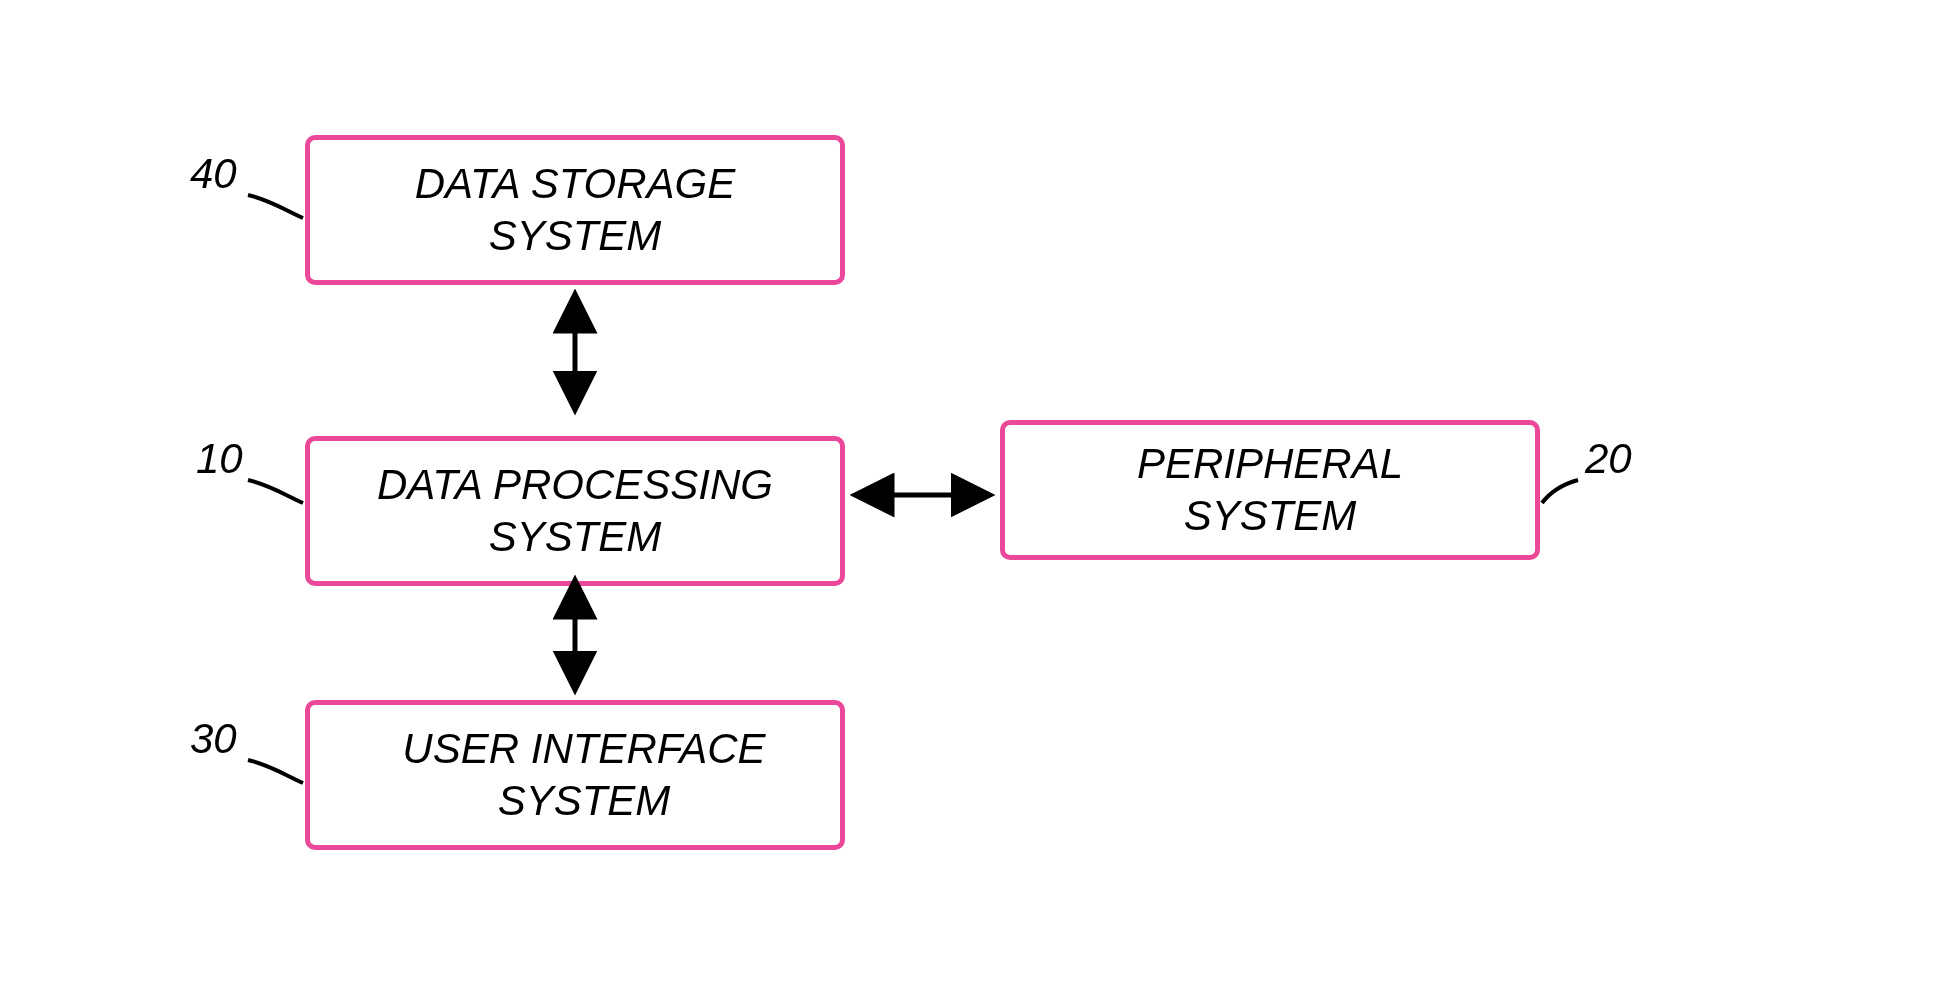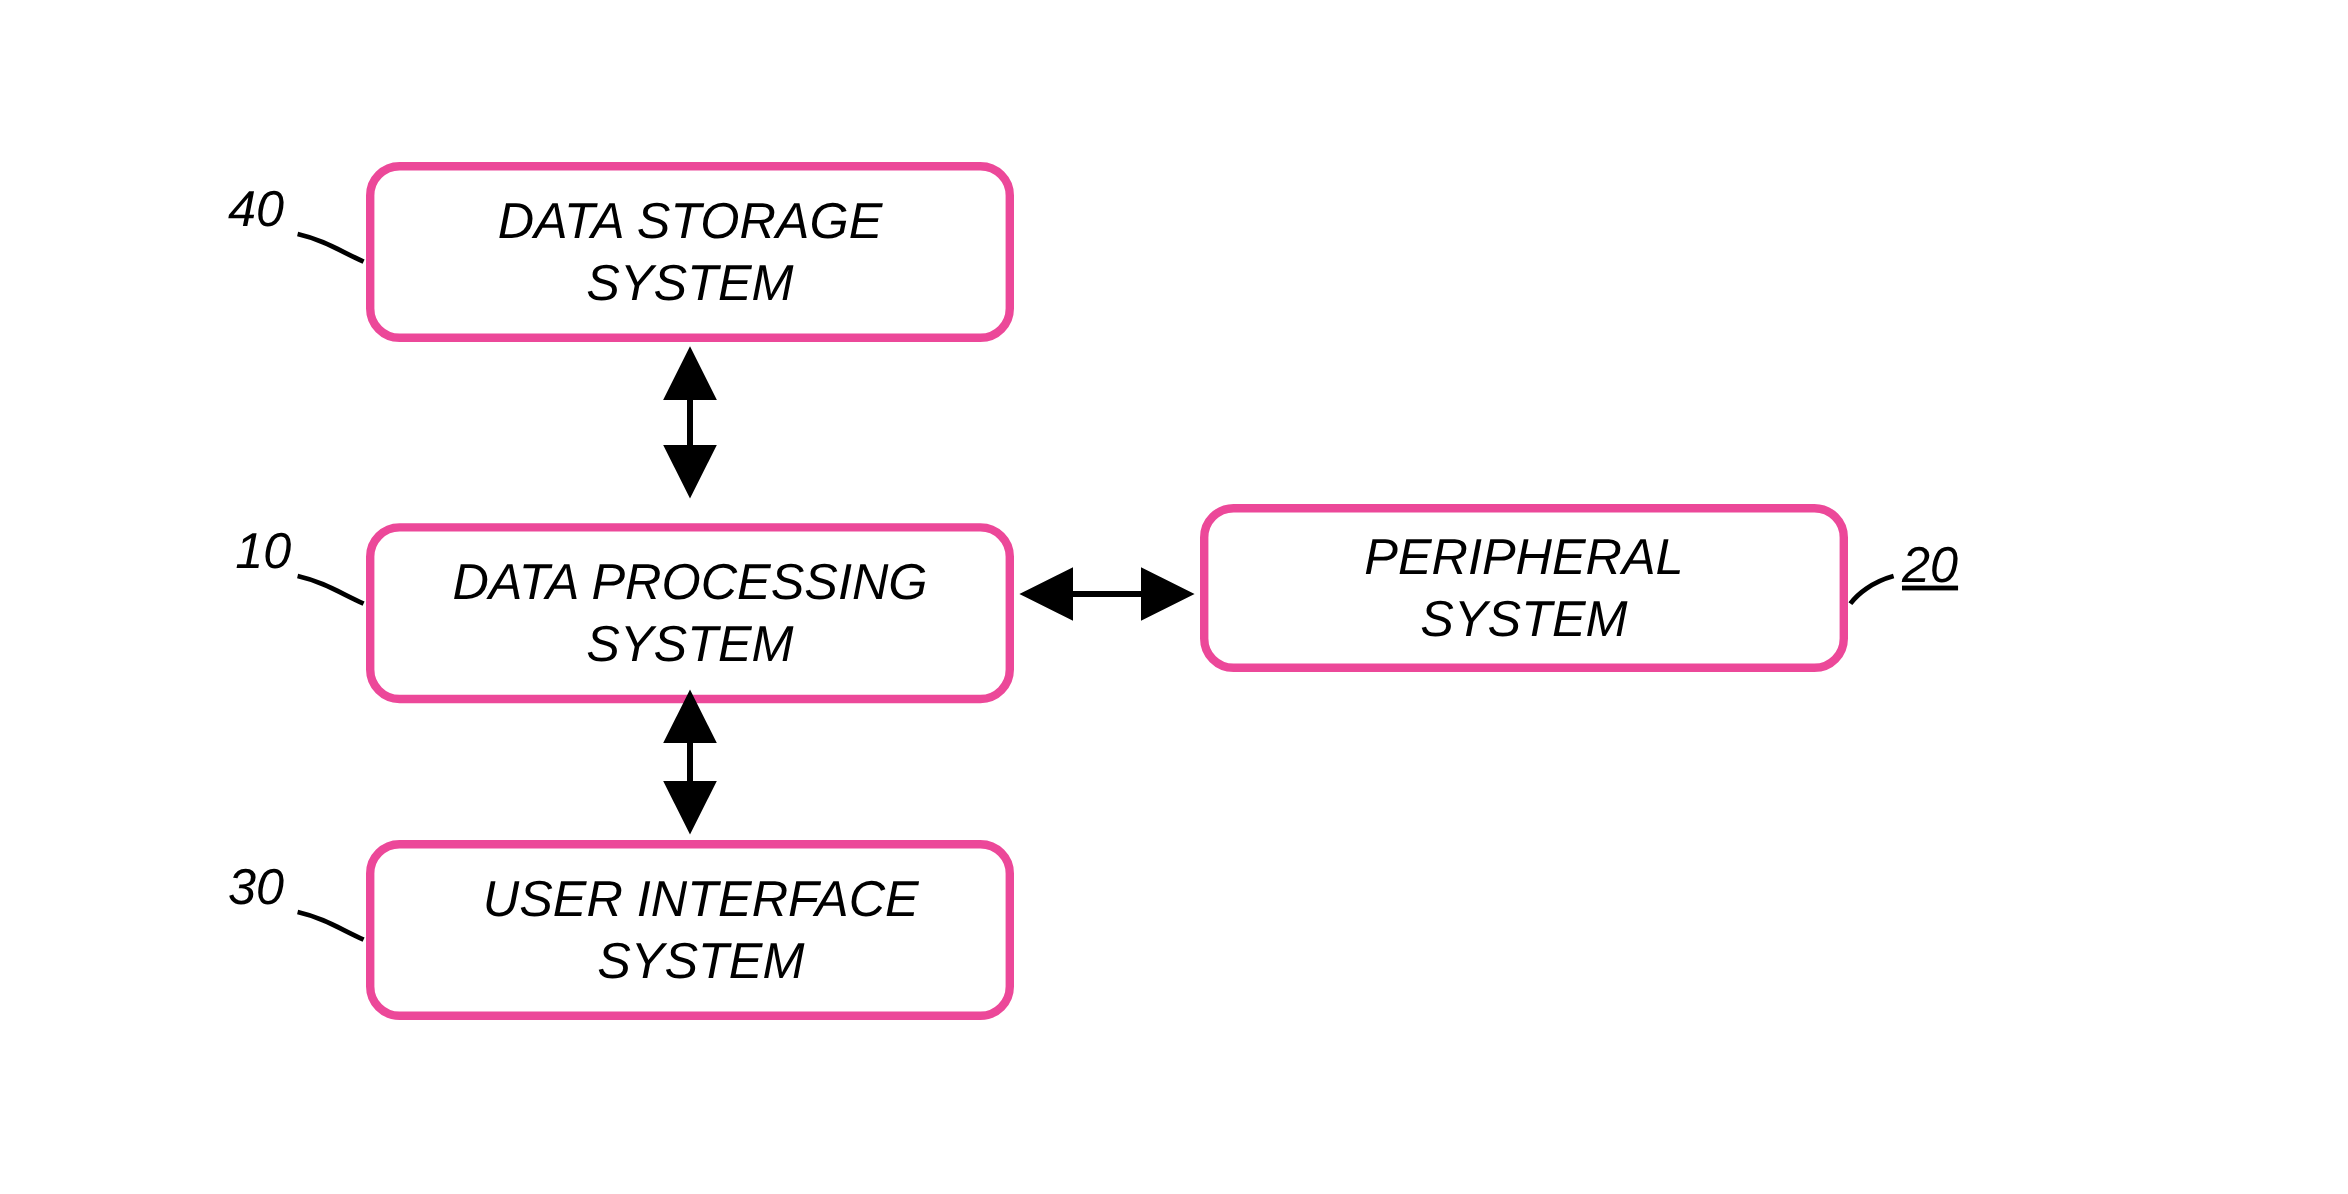--- a/index.html
+++ b/index.html
@@ -10,22 +10,22 @@
     background: #ffffff;
     font-family: Arial, Helvetica, sans-serif;
   }
   .canvas {
     position: relative;
     width: 1957px;
     height: 995px;
   }
   .block {
     position: absolute;
-    border: 7px solid #ec4899;
-    border-radius: 28px;
+    border: 5px solid #ec4899;
+    border-radius: 10px;
     display: flex;
     align-items: center;
     justify-content: center;
     text-align: center;
     font-style: italic;
     font-weight: 400;
     font-size: 42px;
     line-height: 1.25;
     box-sizing: border-box;
     padding: 10px 20px;
@@ -62,21 +62,21 @@
     <span>USER INTERFACE<br>SYSTEM</span>
   </div>
 
   <div class="block" style="left:1000px; top:420px; width:540px; height:140px;">
     <span>PERIPHERAL<br>SYSTEM</span>
   </div>
 
   <div class="ref-label" style="left:190px; top:150px;text-align:right;">40</div>
   <div class="ref-label" style="left:196px; top:435px;">10</div>
   <div class="ref-label" style="left:190px; top:715px;">30</div>
-  <div class="ref-label" style="left:1585px; top:447px;text-decoration:underline;">20</div>
+  <div class="ref-label" style="left:1585px; top:435px;">20</div>
 
   <svg class="overlay" viewBox="0 0 1957 995">
     <defs>
       <marker id="arrow" viewBox="0 0 12 12" refX="10" refY="6" markerWidth="9" markerHeight="9" orient="auto-start-reverse">
         <path d="M 0 0 L 12 6 L 0 12 z" fill="#000"></path>
       </marker>
     </defs>
 
     <line x1="575" y1="296" x2="575" y2="408" stroke="#000" stroke-width="5" marker-start="url(#arrow)" marker-end="url(#arrow)"></line>
 

